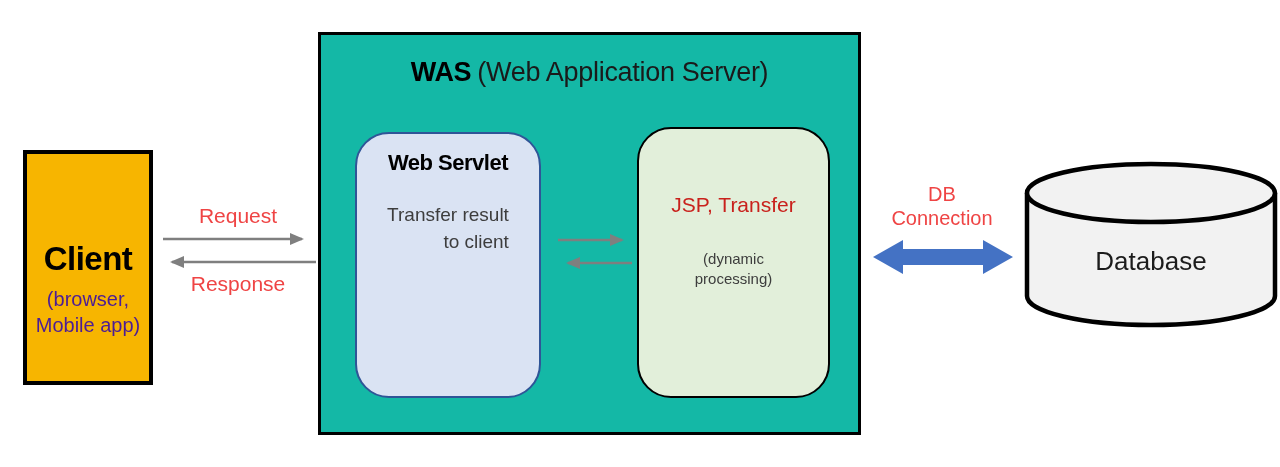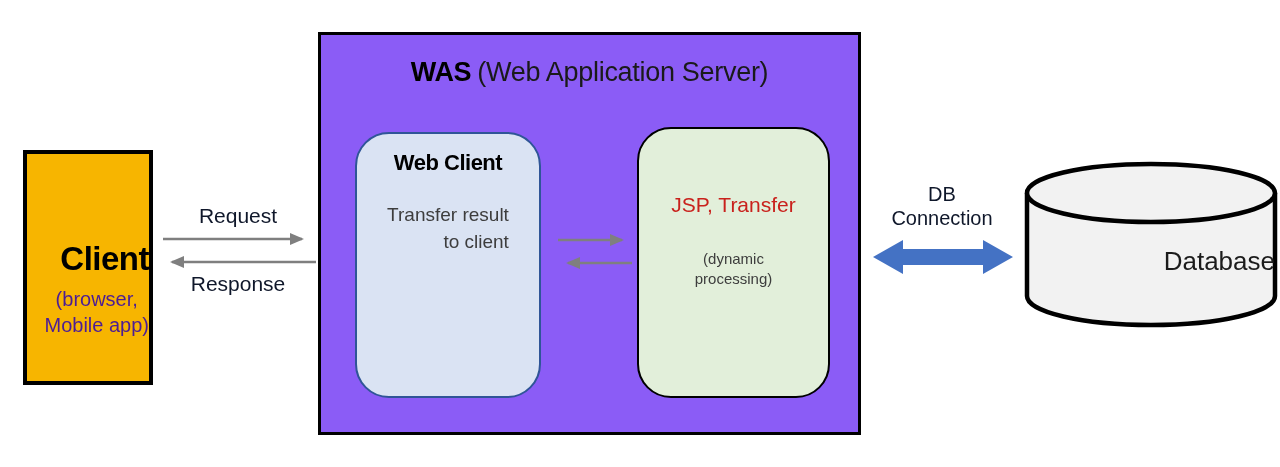--- a/index.html
+++ b/index.html
@@ -16,37 +16,37 @@
     overflow: hidden;
   }
   .abs { position: absolute; box-sizing: border-box; }
   .preline { white-space: pre-line; }
 
   
   .client-box {
     left: 23px; top: 150px; width: 130px; height: 235px;
     background: #F7B500;
     border: 4px solid #000000;
-    display: flex; flex-direction: column; align-items: flex-end;
+    display: flex; flex-direction: column; align-items: center;
     padding-top: 88px;
     text-align: center;
   }
   .client-title {
     font-size: 33px; font-weight: bold; color: #000000; line-height: 1;
     letter-spacing: -0.5px;
   }
   .client-subtitle {
     margin-top: 11px;
     font-size: 20px; color: #4c1d95; line-height: 1.3;
   }
 
   
   .was-box {
     left: 318px; top: 32px; width: 543px; height: 403px;
-    background: #8b5cf6;
+    background: #14b8a6;
     border: 3.5px solid #000000;
   }
   .was-title {
     position: absolute; left: 0; top: 22px; width: 100%;
     text-align: center; color: #1a1a1a;
     font-size: 27px; letter-spacing: -0.3px;
   }
   .was-title .bold { font-weight: bold; color: #000; }
   .was-title .regular { margin-left: 6px; font-weight: normal; }
 
@@ -72,30 +72,30 @@
     font-size: 22px; font-weight: bold; color: #000000;
     letter-spacing: -0.5px;
   }
   .ws-body1 { margin-top: 42px; font-size: 19px; color: #3d3d3d; line-height: 1.4; }
   .ws-body2 { margin-top: 26px; font-size: 19px; color: #3d3d3d; line-height: 1.4; text-align: right; }
   .wc-tech  { margin-top: 64px; font-size: 21px; color: #C9211C; }
   .wc-note  { margin-top: 32px; font-size: 15px; color: #3d3d3d; line-height: 1.35; }
 
   
   .conn-label {
-    color: #0f172a; text-align: center;
+    color: #ef4444; text-align: center;
   }
   .request-label  { left: 168px; top: 204px; width: 140px; font-size: 21px; }
   .response-label { left: 168px; top: 272px; width: 140px; font-size: 21px; }
   .db-label       { left: 878px; top: 182px; width: 128px; font-size: 20px; line-height: 1.2; }
 
   
   .database-label {
     left: 1027px; top: 246px; width: 248px;
-    text-align: right; font-size: 26px; color: #1c1c1c;
+    text-align: center; font-size: 26px; color: #1c1c1c;
     z-index: 6;
   }
 
   
   .overlay-svg {
     position: absolute; left: 0; top: 0;
     z-index: 5; pointer-events: none;
   }
 </style>
 </head>
@@ -108,21 +108,21 @@
     <div class="client-subtitle preline">(browser,
 Mobile app)</div>
   </div>
 
   <div class="abs was-box">
     <div class="was-title">
       <span class="bold">WAS</span><span class="regular">(Web Application Server)</span>
     </div>
 
     <div class="inner-box web-server-box">
-      <div class="inner-title">Web Client</div>
+      <div class="inner-title">Web Servlet</div>
       <div class="ws-body2 preline">Transfer result
 to client</div>
     </div>
 
     <div class="inner-box web-container-box">
       <div class="wc-tech">JSP, Transfer</div>
       <div class="wc-note preline">(dynamic
 processing)</div>
     </div>
   </div>

